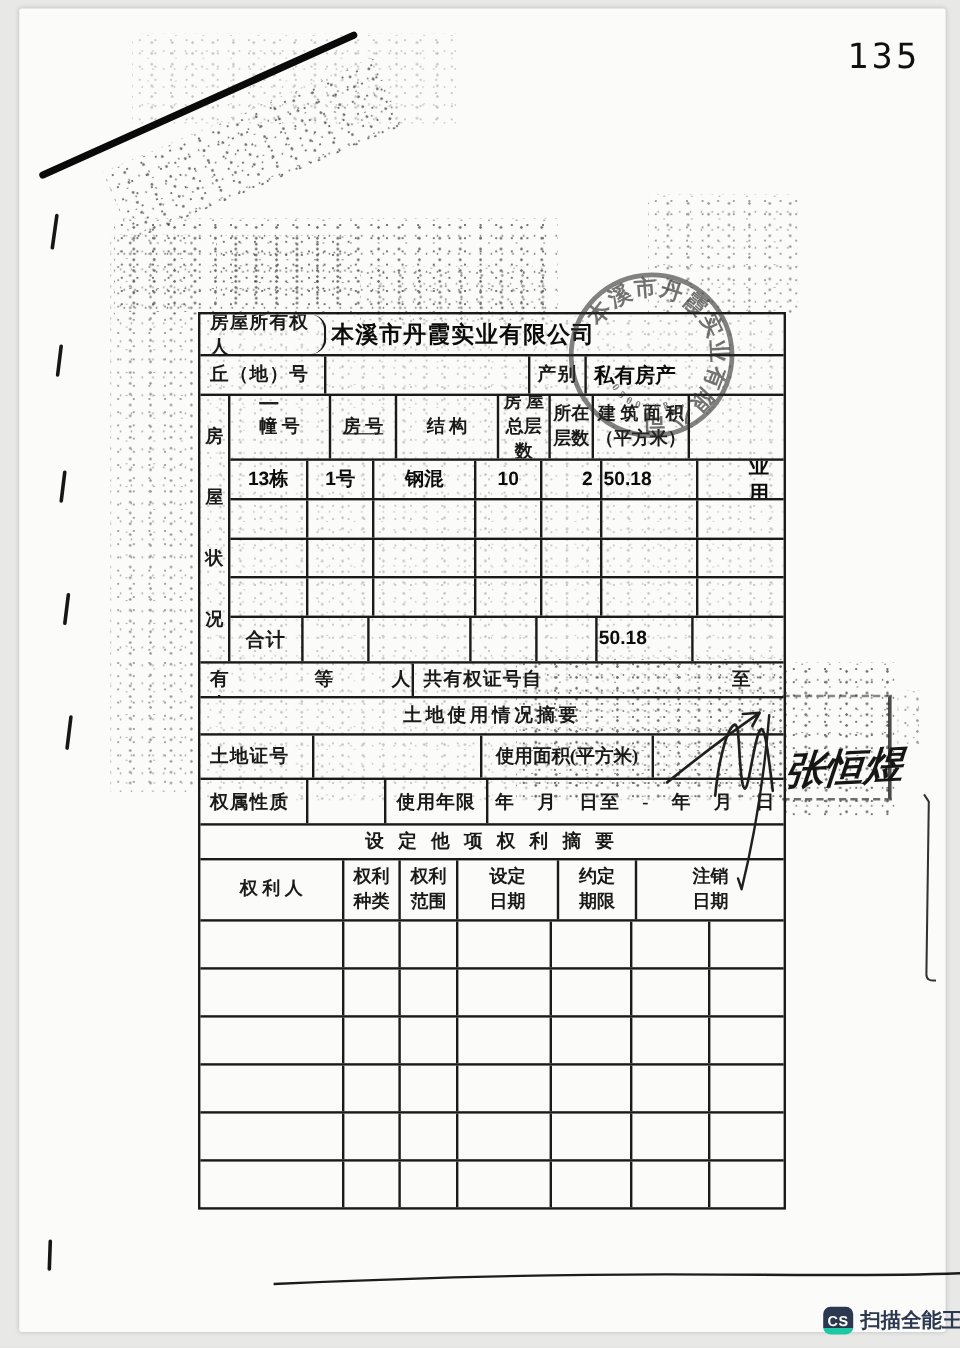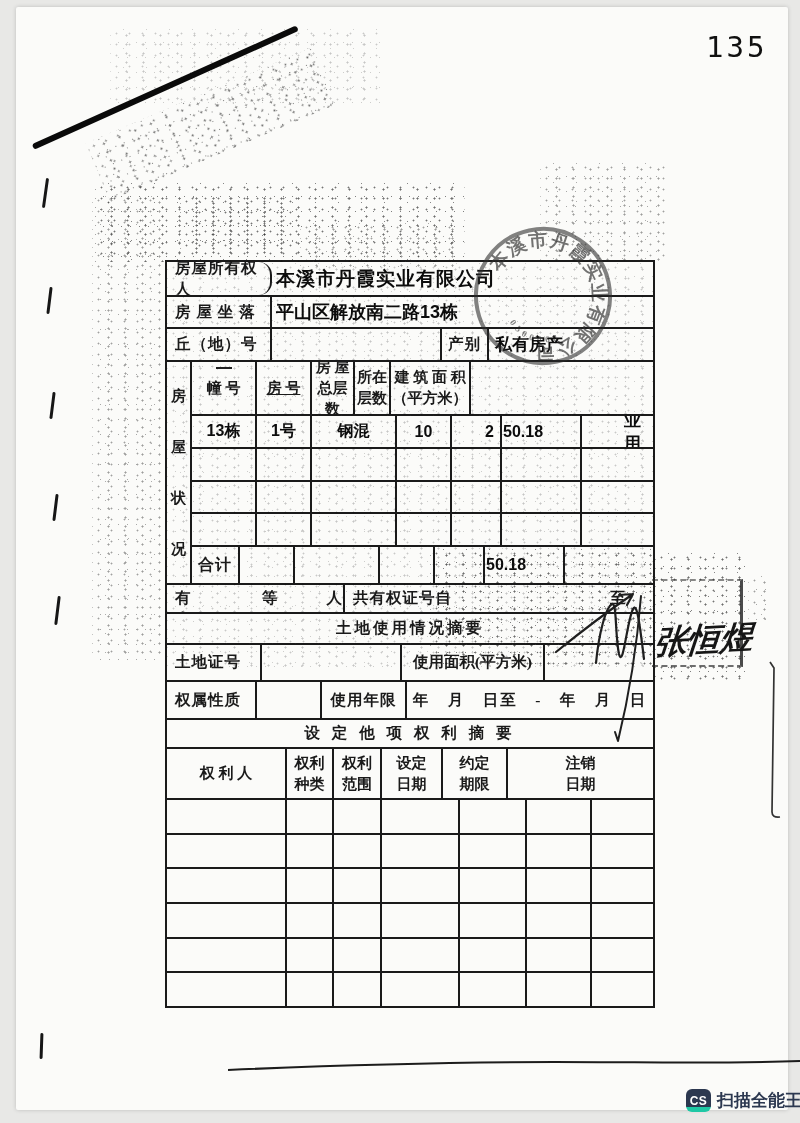--- a/index.html
+++ b/index.html
@@ -114,41 +114,38 @@
 
   <div class="pageno">135</div>
 
   <div class="doc-table">
 
     <div class="trow h35">
       <div class="tcell lbl" style="width:105px;border-radius:13px;">房屋所有权人</div>
       <div class="tcell last val" style="font-size:19px;padding-left:4px;letter-spacing:1px;">本溪市丹霞实业有限公司</div>
     </div>
 
-    <div class="trow h32">
-      <div class="tcell lbl" style="width:105px;">房 屋 坐 落</div>
-      <div class="tcell last val" style="font-size:18px;padding-left:4px;">平山区解放南二路13栋</div>
-    </div>
 
     <div class="trow h33">
       <div class="tcell lbl" style="width:105px;">丘（地）号</div>
       <div class="tcell" style="width:170px;"></div>
       <div class="tcell lbl ctr" style="width:47px;padding-left:0;">产别</div>
       <div class="tcell last val" style="font-size:17px;padding-left:6px;">私有房产</div>
     </div>
 
     <div class="sec2">
       <div class="vcell">房
 屋
 状
 况</div>
       <div class="sec2right">
         <div class="trow h54">
-          <div class="tcell headcell pre" style="width:65px;">幢 号<span class="tick-over"></span></div>
+          <div class="tcell headcell pre" style="width:84px;">幢 号<span class="tick-over"></span></div>
           <div class="tcell headcell pre" style="width:55px;text-decoration:underline;">房 号</div>
+          <div class="tcell headcell pre" style="width:85px;">结 构</div>
           <div class="tcell headcell pre" style="width:43px;">房 屋
 总层数</div>
           <div class="tcell headcell pre" style="width:36px;">所在
 层数</div>
           <div class="tcell headcell pre" style="width:80px;">建 筑 面 积
 （平方米）</div>
         </div>
         <div class="trow h33">
           <div class="tcell ctr val" style="width:65px;font-size:16px;">13栋</div>
           <div class="tcell ctr val" style="width:55px;font-size:16px;">1号</div>
@@ -181,21 +178,21 @@
               <div class="tcell" style="width: 65px;"></div>
               <div class="tcell" style="width: 55px;"></div>
               <div class="tcell" style="width: 85px;"></div>
               <div class="tcell" style="width: 55px;"></div>
               <div class="tcell" style="width: 50px;"></div>
               <div class="tcell" style="width: 80px;"></div>
               <div class="tcell last"></div>
             </div>
           </div>
         <div class="trow h36">
-          <div class="tcell ctr lbl" style="width:48px;padding-left:0;font-size:16px;">合计</div>
+          <div class="tcell ctr lbl" style="width:61px;padding-left:0;font-size:16px;">合计</div>
           <div class="tcell" style="width:55px;"></div>
           <div class="tcell" style="width:85px;"></div>
           <div class="tcell" style="width:55px;"></div>
           <div class="tcell" style="width:50px;"></div>
           <div class="tcell val" style="width:80px;font-size:16px;padding-left:1px;">50.18</div>
           <div class="tcell last"></div>
         </div>
       </div>
     </div>
 
@@ -232,21 +229,21 @@
     <div class="trow h29">
       <div class="tcell last ctr lbl" style="padding-left:0;letter-spacing:4px;">设 定 他 项 权 利 摘 要</div>
     </div>
 
     <div class="trow h51">
       <div class="tcell headcell pre" style="width:120px;">权  利  人</div>
       <div class="tcell headcell pre" style="width:47px;">权利
 种类</div>
       <div class="tcell headcell pre" style="width:48px;">权利
 范围</div>
-      <div class="tcell headcell pre" style="width:61px;">设定
+      <div class="tcell headcell pre" style="width:84px;">设定
 日期</div>
       <div class="tcell headcell pre" style="width:65px;">约定
 期限</div>
       <div class="tcell last headcell pre">注销
 日期</div>
     </div>
 
     <div class="empties final" style="flex:1;">
         <div class="trow">
           <div class="tcell" style="width: 120px;"></div>

